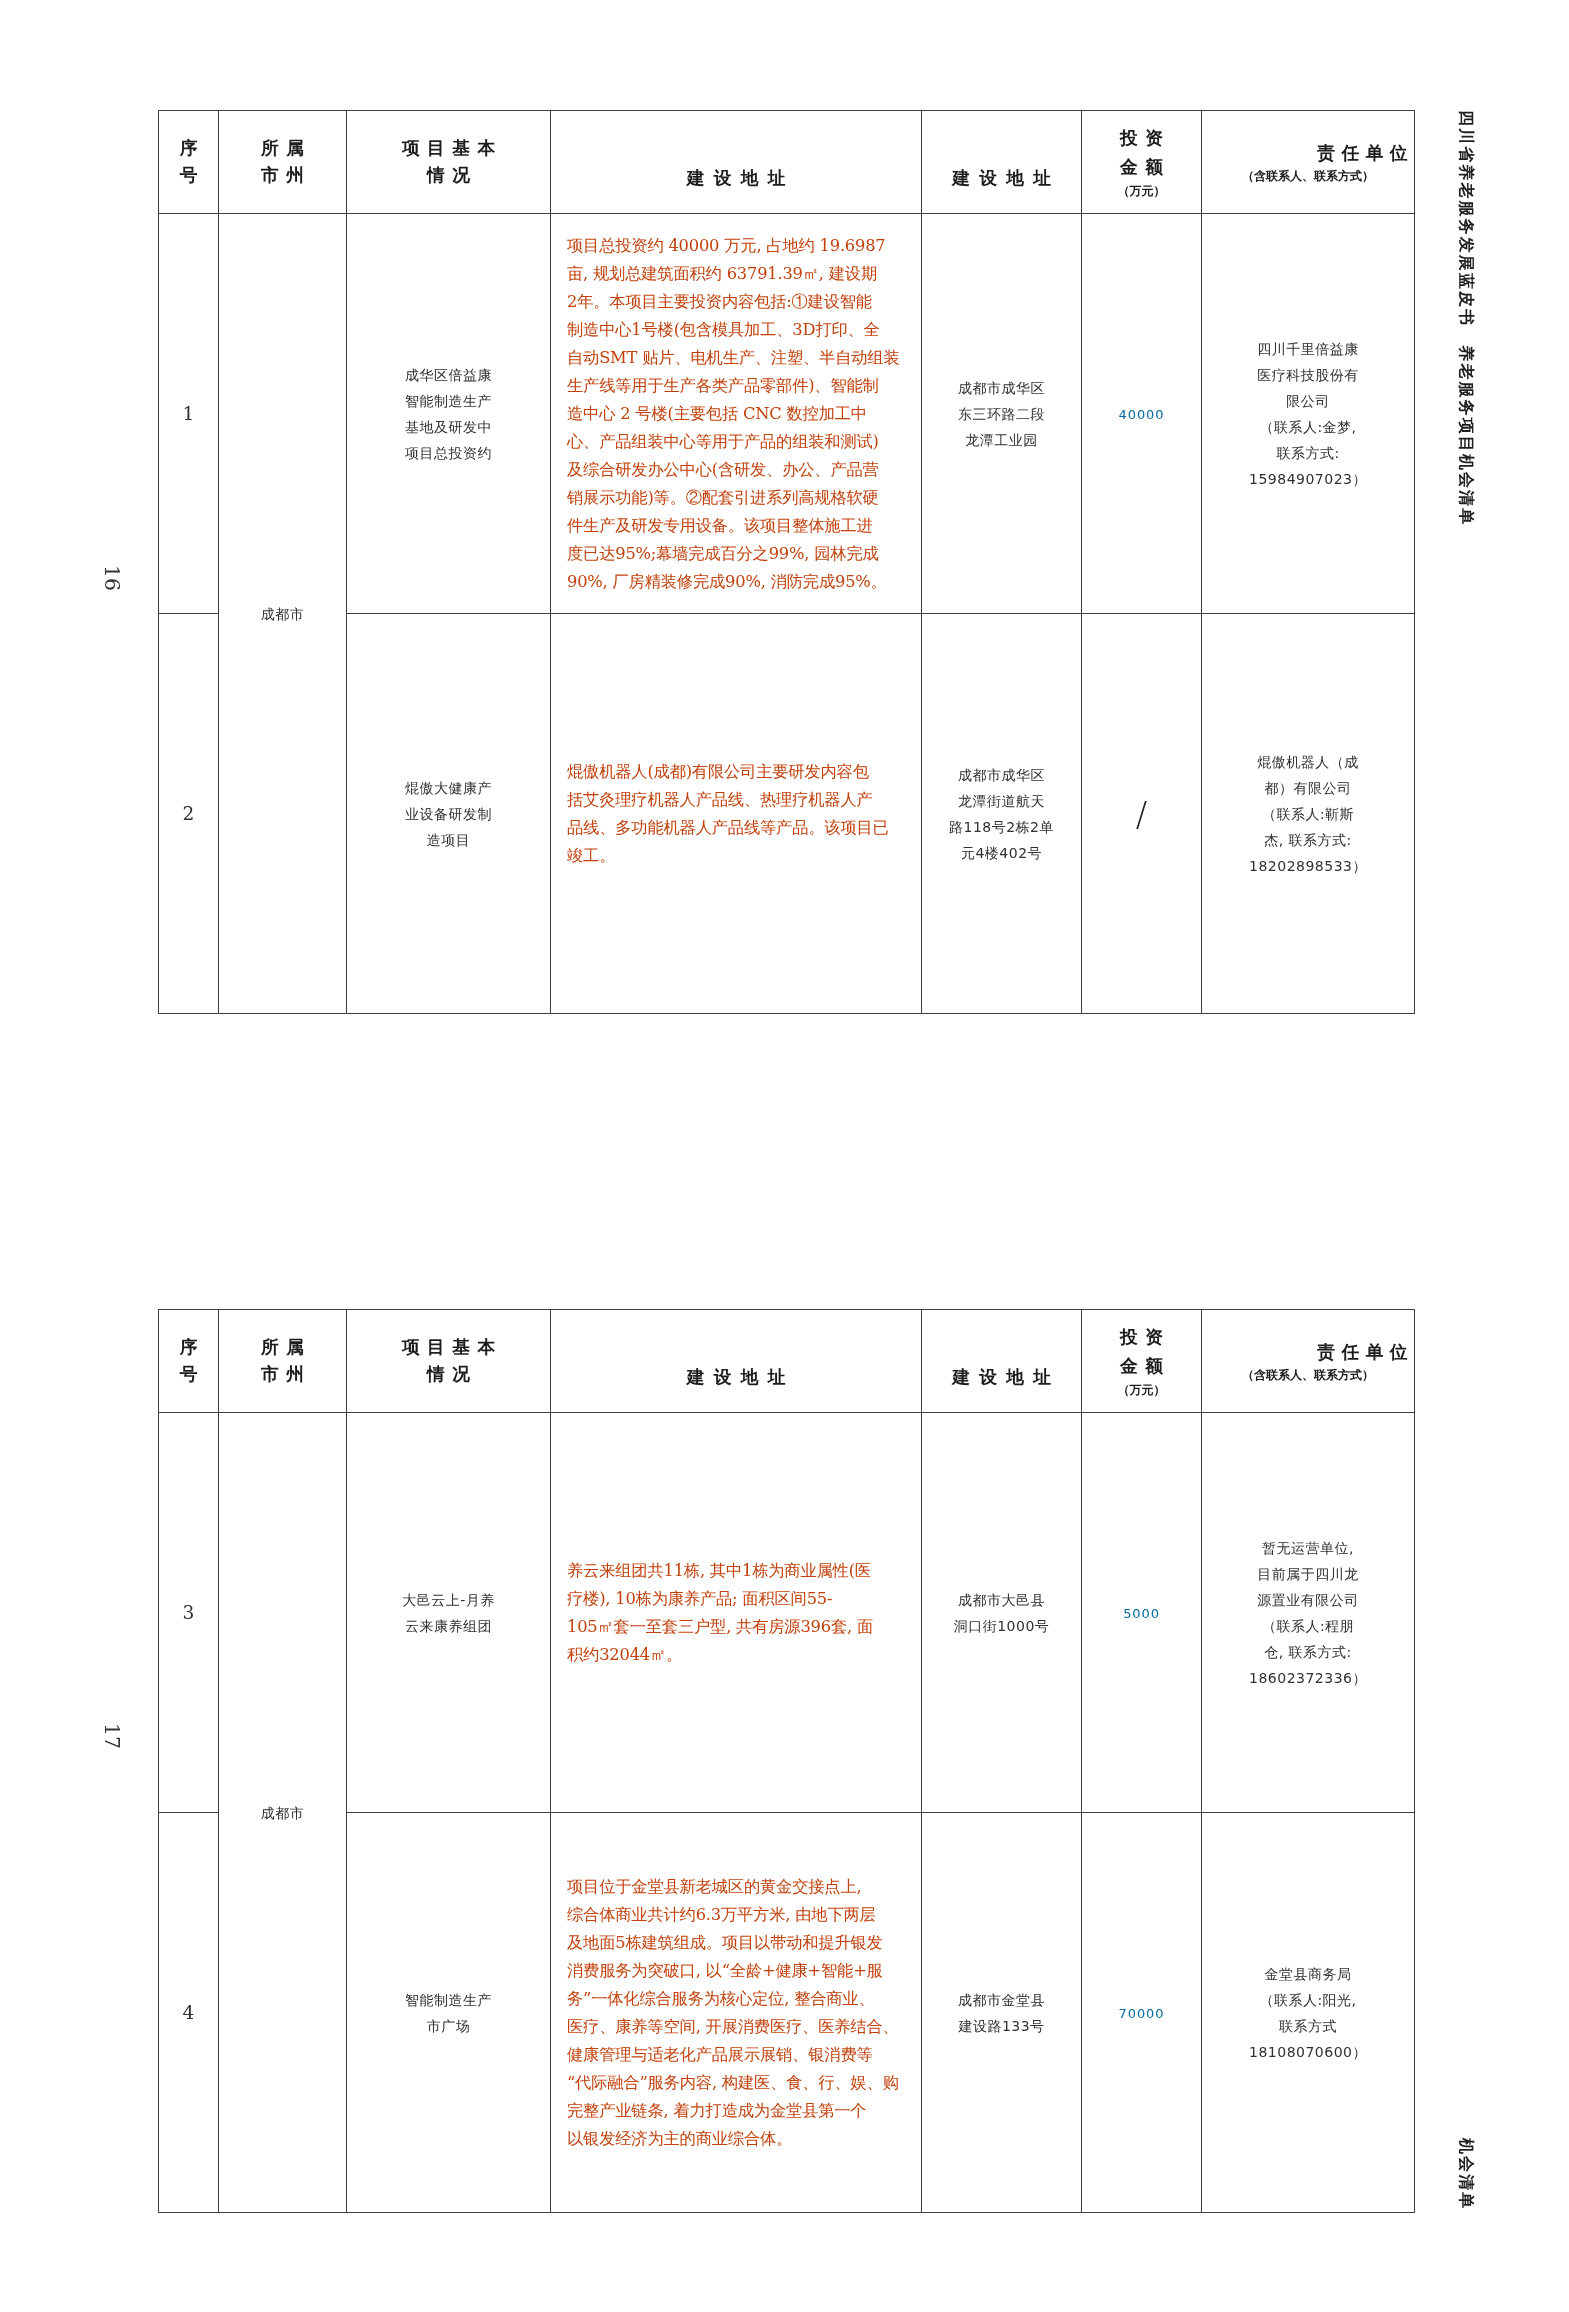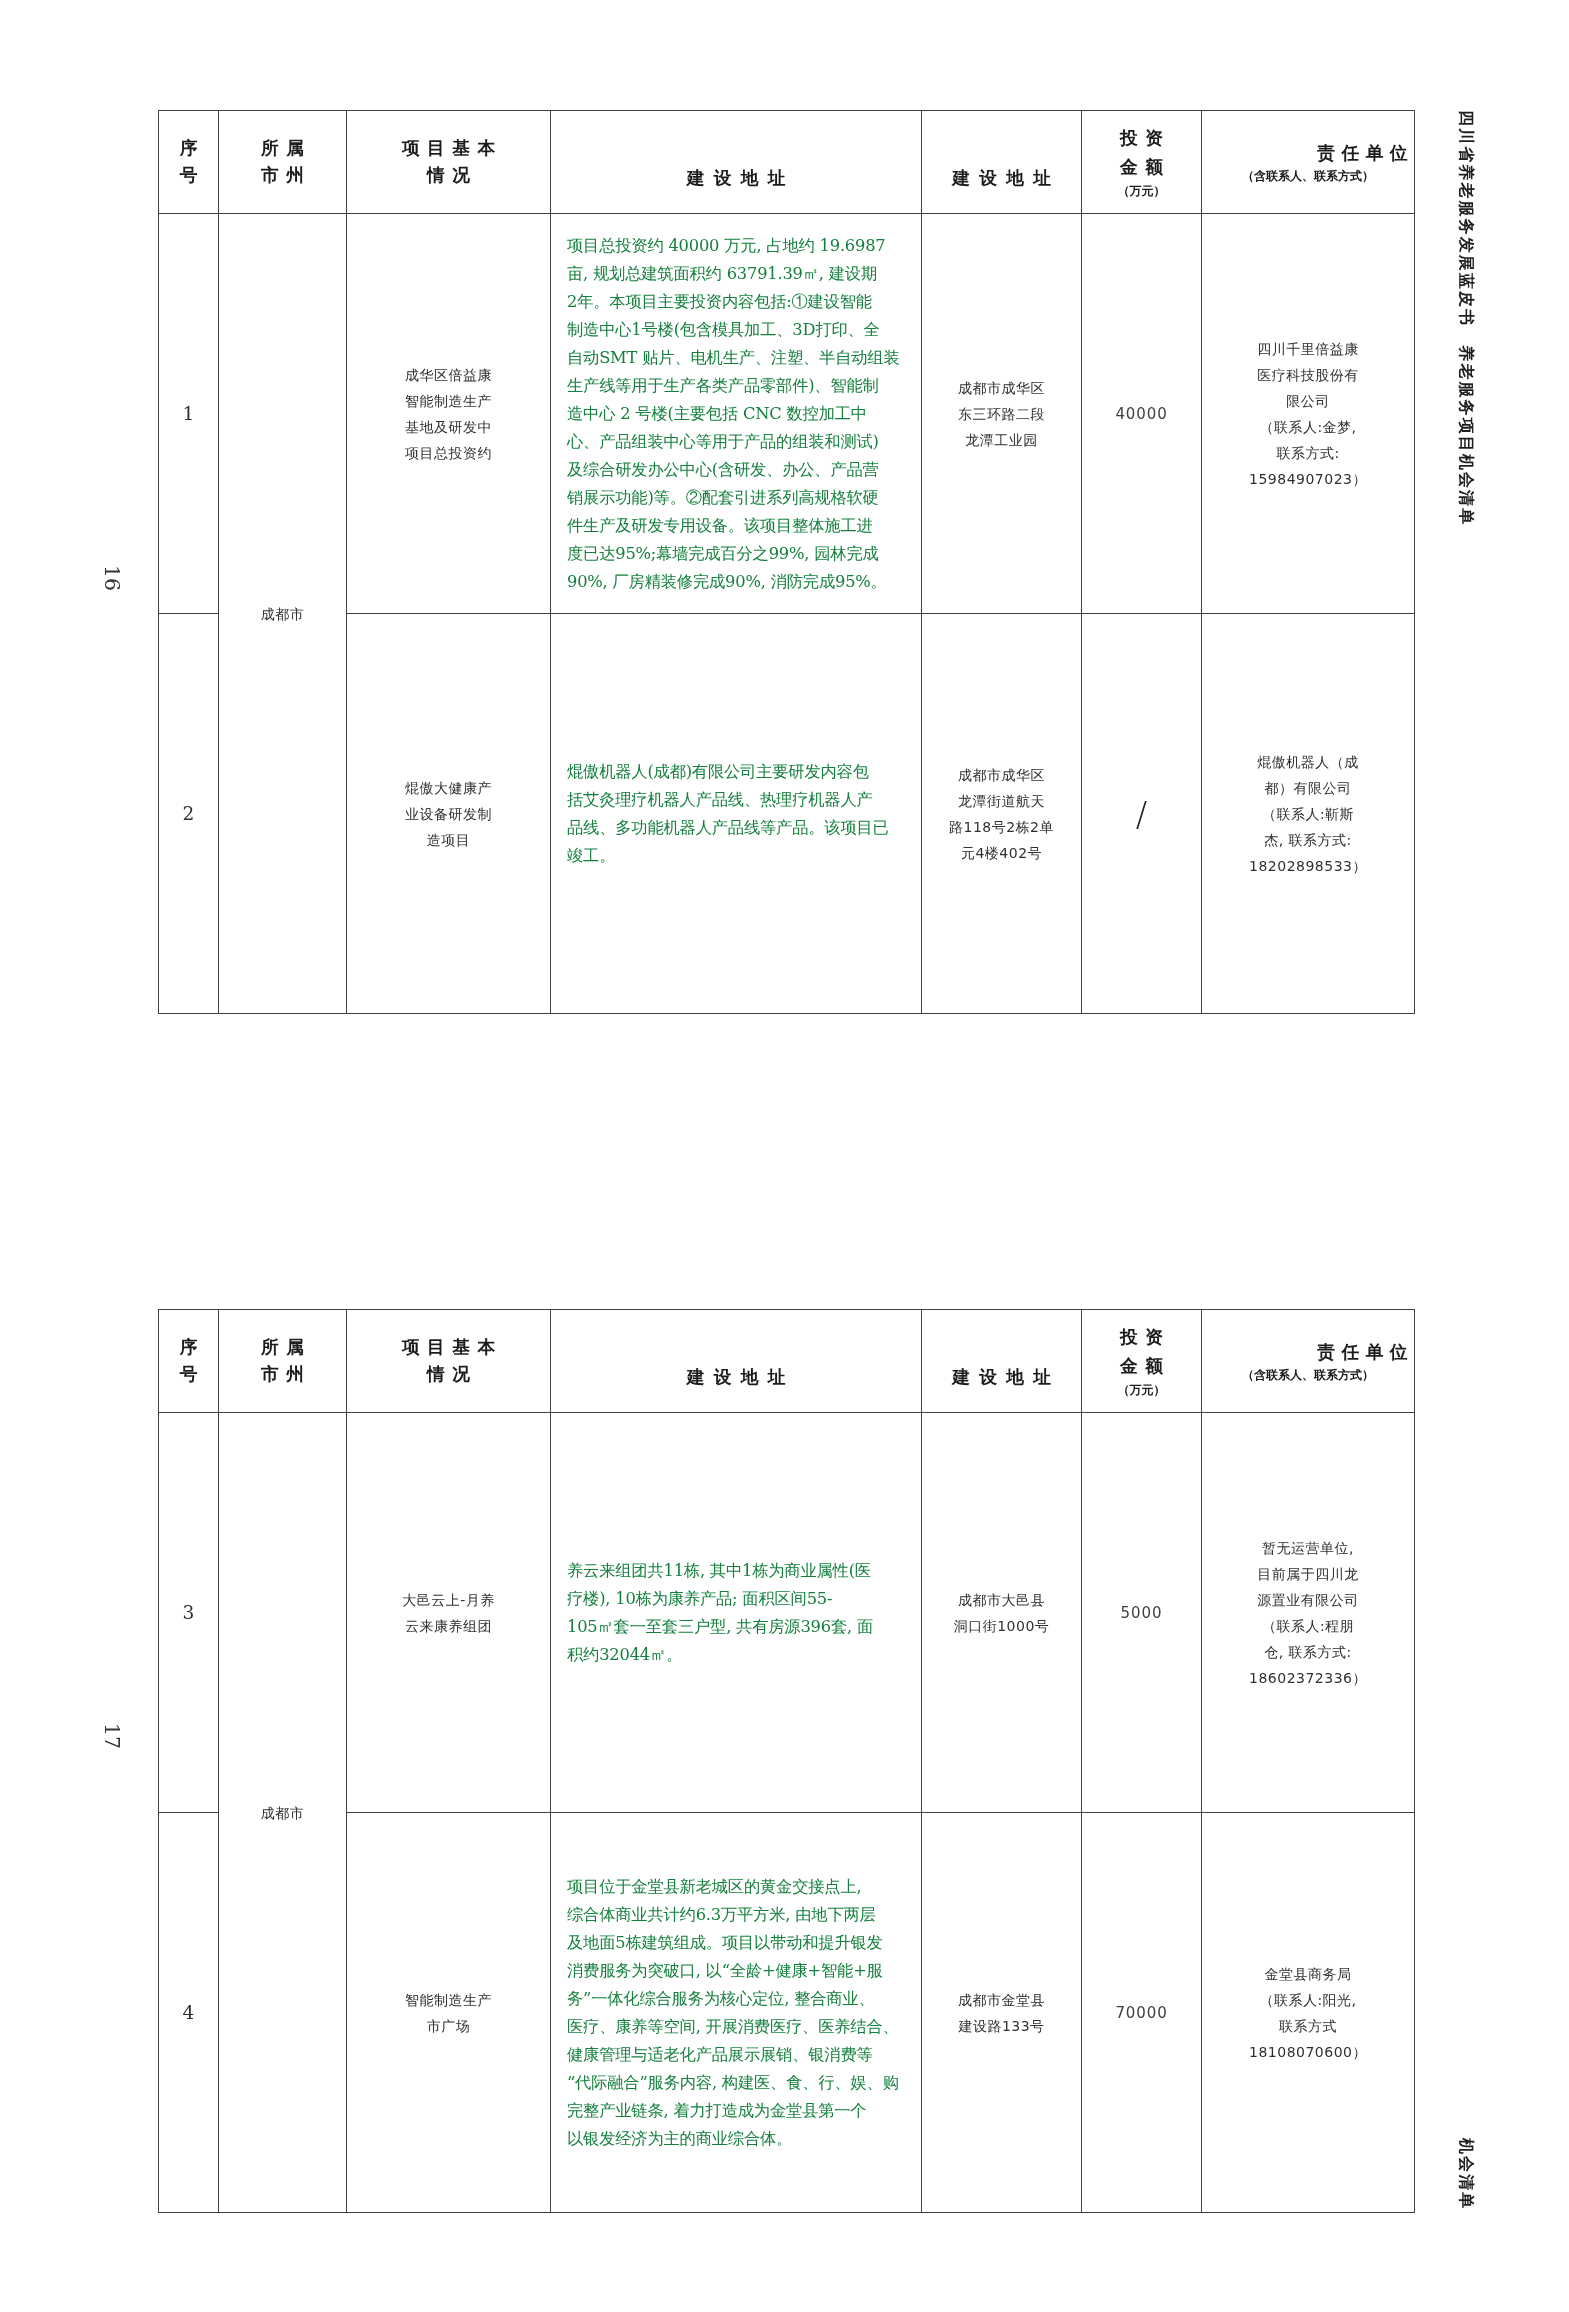--- a/index.html
+++ b/index.html
@@ -28,24 +28,24 @@
   .h-inv { line-height: 29px; }
   .h-small { display: block; font-size: 12px; line-height: 18.6px; letter-spacing: 0; white-space: nowrap; }
   .h-unit { line-height: 28px; letter-spacing: 6.5px; padding-left: 6.5px; text-align: right; }
   .cell-text {
     display: block; white-space: pre-line; font-size: 14px; line-height: 26px;
     letter-spacing: 0.5px; color: #303030;
   }
   .c-desc { text-align: left !important; padding: 0 9.3px 0 16px !important; }
   .desc-text {
     display: block; white-space: pre; font-family: "DejaVu Serif", serif;
-    font-size: 16.3px; line-height: 28px; letter-spacing: -0.2px; color: #15803d;
+    font-size: 16.3px; line-height: 28px; letter-spacing: -0.2px; color: #c2410c;
   }
   .seq-text { font-family: "DejaVu Serif", serif; font-size: 18.6px; color: #303030; }
-  .inv-text { font-size: 15px; letter-spacing: 0.9px; color: #404040; text-align: center; }
+  .inv-text { font-size: 13px; letter-spacing: 0.9px; color: #0369a1; text-align: center; }
   .slash-text { font-size: 34px; font-weight: 300; color: #222; }
   .vert {
     position: absolute; writing-mode: vertical-rl; text-orientation: sideways;
     white-space: nowrap;
   }
   .side-title {
     left: 1455px; top: 110px; font-size: 16px; font-weight: bold;
     letter-spacing: 2.1px; color: #1e1e1e; line-height: 20.5px;
   }
   .side-footer {

